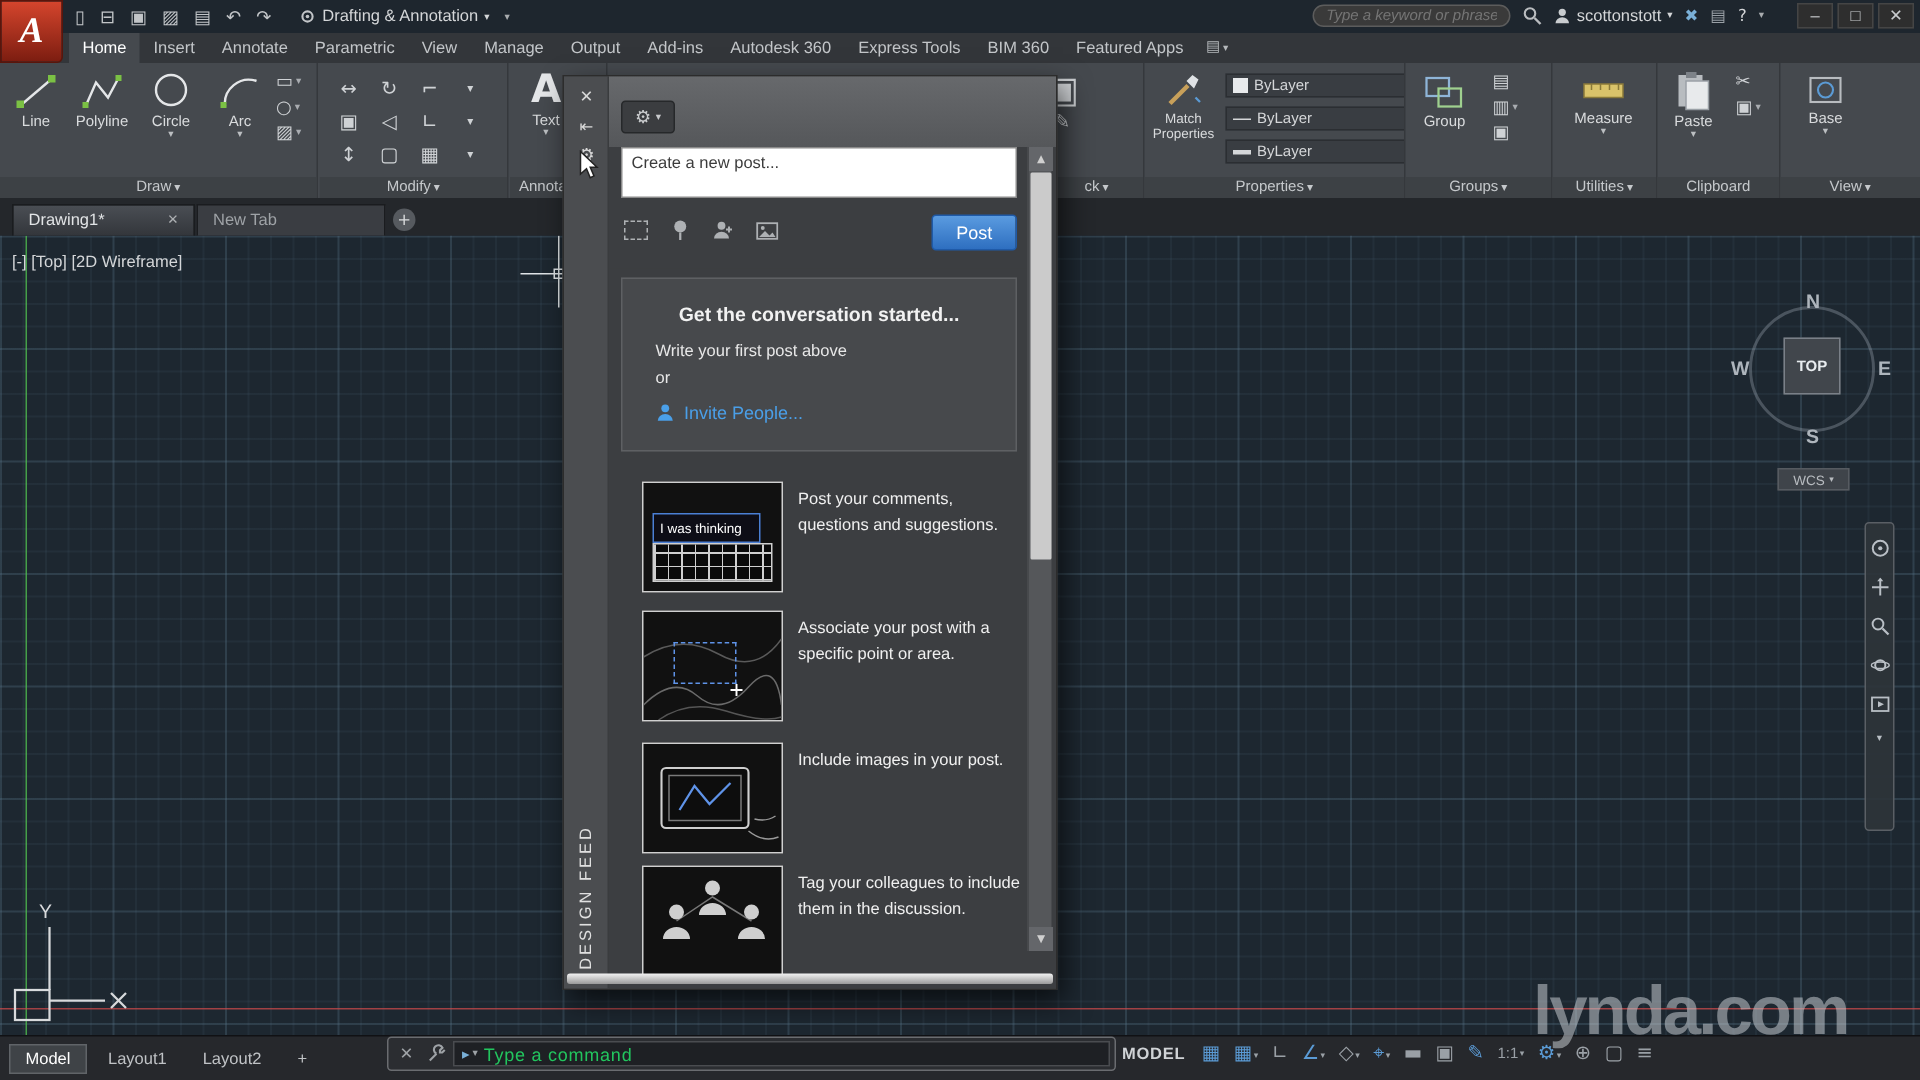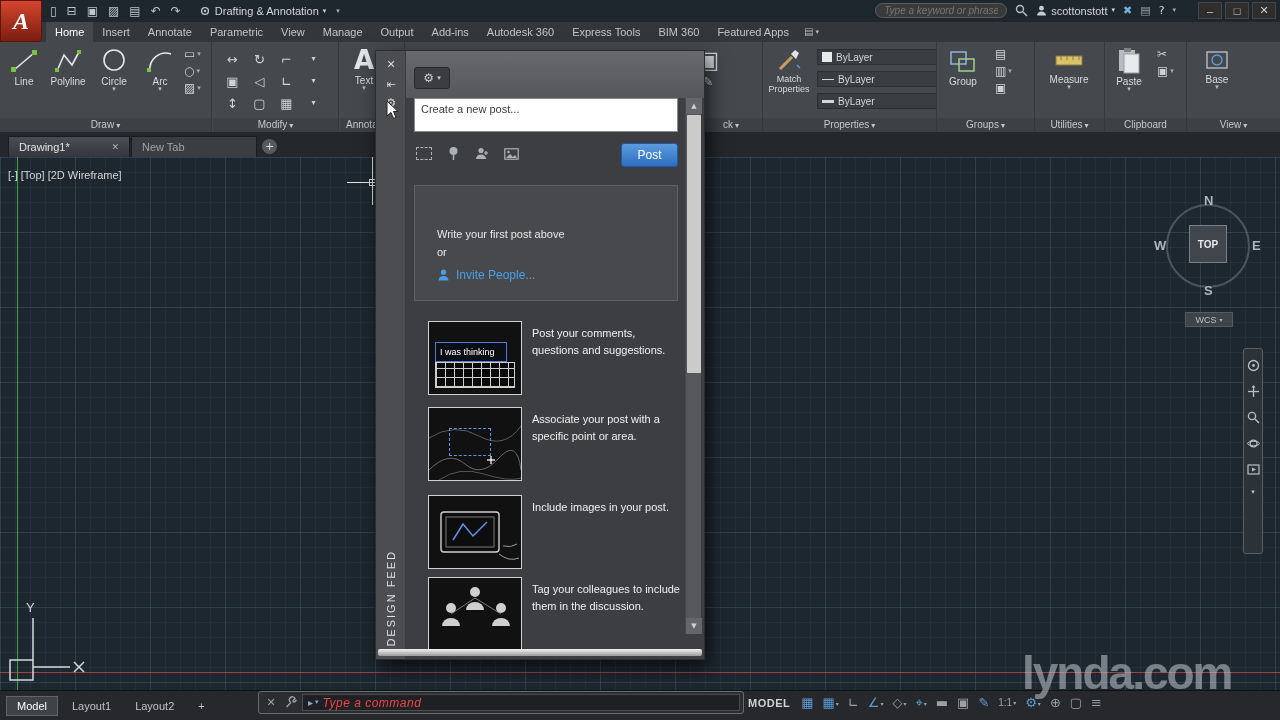--- a/index.html
+++ b/index.html
@@ -129,21 +129,21 @@
     color:#fff;font-size:9px;display:flex;align-items:center;padding-left:4px;white-space:nowrap}
   .thumb .dashsel{position:absolute;left:20px;top:20px;width:42px;height:28px;border:1px dashed #5f93e8}
 
   
   .cmdbar{left:258px;top:691px;width:486px;height:23px;background:#2b2d31;border:1px solid #6a6c70;
     border-radius:3px;display:flex;align-items:center;z-index:45;padding:0 3px;gap:2px}
   .cmdicon{width:18px;text-align:center;color:#9ea2a6;font-size:11px}
   .cmdfield{flex:1;height:17px;background:#1e2024;border:1px solid #4a4c50;display:flex;align-items:center;gap:4px;padding:0 5px}
   .cmdprompt{color:#7ab0d8;font-size:10px;display:flex;align-items:center;gap:2px}
   .cmdprompt .caret{color:#9ea2a6;font-size:7px}
-  .cmdtext{color:#ef4444;font-size:12px;font-style:italic;letter-spacing:.5px}
+  .cmdtext{color:#22c55e;font-size:12px;letter-spacing:.5px}
 
   
   .statusbar{left:0;top:690px;width:1280px;height:30px;background:#26282c;border-top:1px solid #101114;z-index:8}
   .ltabs{position:absolute;left:6px;top:5px;display:flex;align-items:center;gap:4px;font-size:11px}
   .ltab{padding:0 10px;line-height:18px;color:#c0c3c6}
   .ltab.active{background:#3f4347;border:1px solid #606468;color:#fff}
   .rstatus{position:absolute;left:748px;right:3px;top:5px;display:flex;align-items:center;gap:9px}
   .modelab{color:#d0d3d6;font-size:11px;font-weight:bold;letter-spacing:.5px;margin-right:2px}
   .sicon{display:flex;align-items:flex-end;gap:1px;font-size:13px;color:#9aa0a6;cursor:default}
   .sicon.on{color:#5b9bd5}
@@ -540,20 +540,21 @@
         <svg width="15" height="12" viewBox="0 0 15 12">
           <rect x="0.8" y="0.8" width="13.4" height="10.4" fill="none" stroke="#aeb1b4" stroke-width="1.2"></rect>
           <circle cx="4.5" cy="4" r="1.3" fill="#aeb1b4"></circle>
           <path d="M2 10 l4-4 3 3 2-2 2 3 z" fill="#aeb1b4"></path>
         </svg>
       </div>
       <div class="dfpost">Post</div>
 
       <div class="dfcontent">
         <div class="convbox">
+          <div class="convhead">Get the conversation started...</div>
           <div class="convline" style="top:42px">Write your first post above</div>
           <div class="convline" style="top:60px">or</div>
           <div class="invite">
             <svg width="13" height="12" viewBox="0 0 13 12">
               <circle cx="6.5" cy="3.2" r="2.6" fill="#4a9fe8"></circle>
               <path d="M1.5 11.5 a5 4.5 0 0 1 10 0 z" fill="#4a9fe8"></path>
             </svg>
             <span>Invite People...</span>
           </div>
         </div>

